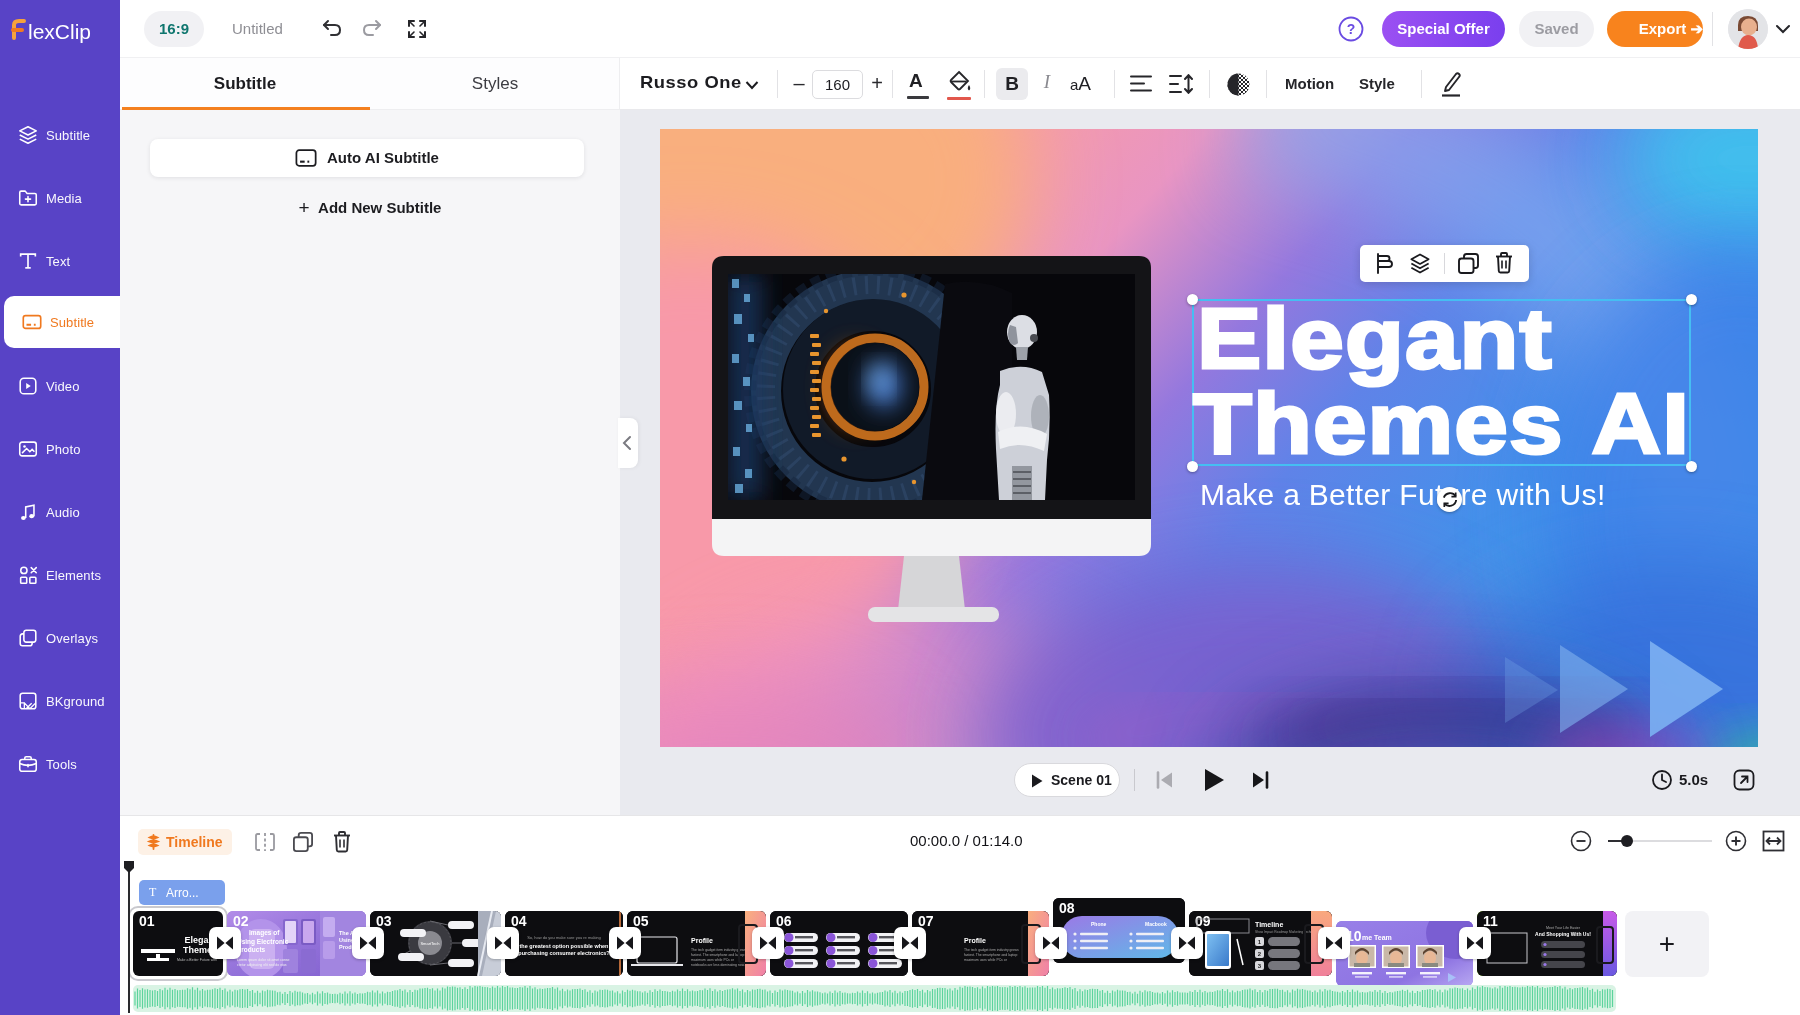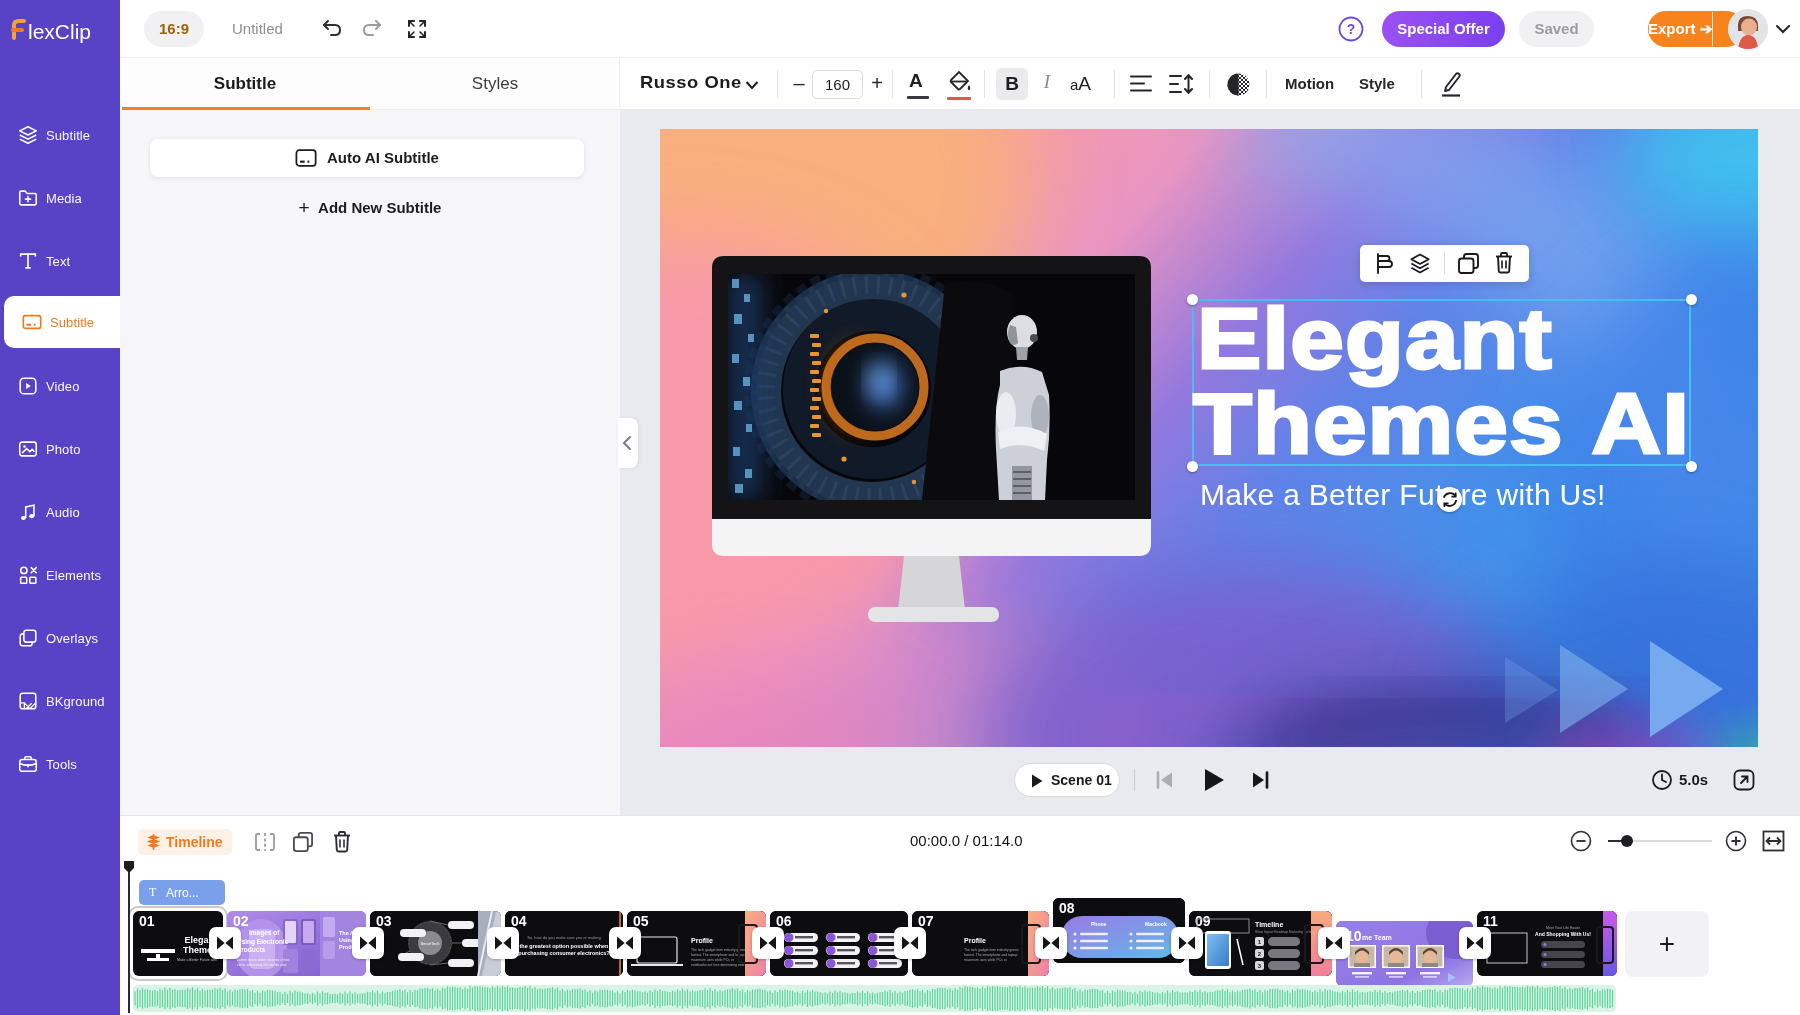--- a/index.html
+++ b/index.html
@@ -239,41 +239,41 @@
     <div class="abs" style="left:0;top:139px;width:500px;height:32px;text-align:center;">
       <span style="font-size:15px;font-weight:700;color:#1C1C20;"><span style="font-size:19px;font-weight:400;vertical-align:-1px;">+</span>&nbsp;&nbsp;Add New Subtitle</span>
     </div>
   </div>
   <div class="abs" style="left:618px;top:418px;width:20px;height:50px;background:#fff;border-radius:0 8px 8px 0;box-shadow:1px 0 4px rgba(0,0,0,.06);z-index:19;">
     <svg style="position:absolute;left:4px;top:17px;" width="10" height="16" viewBox="0 0 10 16" fill="none" stroke="#7A7A80" stroke-width="2" stroke-linecap="round">
         <path d="M8 2 L2 8 L8 14"></path>
       </svg>
   </div>
   <div id="topbar" class="abs">
-    <div class="abs" style="left:24px;top:11px;width:60px;height:36px;background:#F1F1F4;border-radius:18px;text-align:center;line-height:36px;font-size:15px;font-weight:700;color:#a16207;">16:9</div>
+    <div class="abs" style="left:24px;top:11px;width:60px;height:36px;background:#F1F1F4;border-radius:18px;text-align:center;line-height:36px;font-size:15px;font-weight:700;color:#0f766e;">16:9</div>
     <div class="abs" style="left:112px;top:20px;font-size:15px;color:#8E8E94;">Untitled</div>
     <svg class="abs" style="left:202px;top:19px;" width="22" height="20" viewBox="0 0 22 20" fill="none" stroke="#303034" stroke-width="2" stroke-linecap="round" stroke-linejoin="round">
         <path d="M6 2 L2 6 L6 10"></path>
         <path d="M2 6 L13 6 Q18 6 18 11 Q18 16 13 16 L9 16"></path>
       </svg>
     <svg class="abs" style="left:240px;top:19px;" width="22" height="20" viewBox="0 0 22 20" fill="none" stroke="#9B9BA1" stroke-width="2" stroke-linecap="round" stroke-linejoin="round">
         <path d="M16 2 L20 6 L16 10"></path>
         <path d="M20 6 L9 6 Q4 6 4 11 Q4 16 9 16 L13 16"></path>
       </svg>
     <svg class="abs" style="left:286px;top:18px;" width="22" height="22" viewBox="0 0 22 22" fill="none" stroke="#26262A" stroke-width="2" stroke-linecap="round">
         <path d="M3 8 L3 3 L8 3 M14 3 L19 3 L19 8 M19 14 L19 19 L14 19 M8 19 L3 19 L3 14"></path>
         <path d="M3.5 3.5 L8 8 M18.5 3.5 L14 8 M18.5 18.5 L14 14 M3.5 18.5 L8 14" stroke-width="1.6"></path>
       </svg>
     <svg class="abs" style="left:1218px;top:16px;" width="26" height="26" viewBox="0 0 26 26" fill="none">
         <circle cx="13" cy="13" r="11.5" stroke="#6A4BE2" stroke-width="1.8"></circle>
         <text x="13" y="18" text-anchor="middle" font-size="14" font-weight="700" fill="#6A4BE2" font-family="Liberation Sans">?</text>
       </svg>
     <div class="abs" style="left:1262px;top:11px;width:123px;height:36px;border-radius:18px;background:linear-gradient(90deg,#9B50F2,#7A3FEE);color:#fff;text-align:center;line-height:36px;font-size:15px;font-weight:700;">Special Offer</div>
     <div class="abs" style="left:1399px;top:11px;width:75px;height:36px;border-radius:18px;background:#F1F1F4;color:#9C9CA2;text-align:center;line-height:36px;font-size:15px;font-weight:700;">Saved</div>
-    <div class="abs" style="left:1528px;top:11px;width:96px;height:36px;border-radius:18px;background:#F8831D;color:#fff;font-size:15px;font-weight:700;line-height:36px;text-align:left;">Export <span style="font-size:15px;">➔</span></div>
+    <div class="abs" style="left:1487px;top:11px;width:96px;height:36px;border-radius:18px;background:#F8831D;color:#fff;font-size:15px;font-weight:700;line-height:36px;text-align:right;">Export <span style="font-size:15px;">➔</span></div>
     <div class="abs divider" style="left:1592px;top:12px;height:34px;"></div>
     <div class="abs" style="left:1608px;top:9px;width:40px;height:40px;border-radius:50%;background:#E6E6E9;overflow:hidden;">
       <svg width="40" height="40" viewBox="0 0 40 40">
           <circle cx="20" cy="20" r="20" fill="#E3E4E7"></circle>
           <path d="M10 16 Q10 7 20 7 Q30 7 30 17 L30 22 L10 22 Z" fill="#7A4A34"></path>
           <ellipse cx="21" cy="18" rx="8" ry="8.5" fill="#E8B08E"></ellipse>
           <path d="M10 40 Q12 26 20 26 Q29 26 30 40 Z" fill="#E05A4B"></path>
         </svg>
     </div>
     <svg class="abs" style="left:1655px;top:23px;" width="16" height="12" viewBox="0 0 16 12" fill="none" stroke="#26262A" stroke-width="2" stroke-linecap="round">

